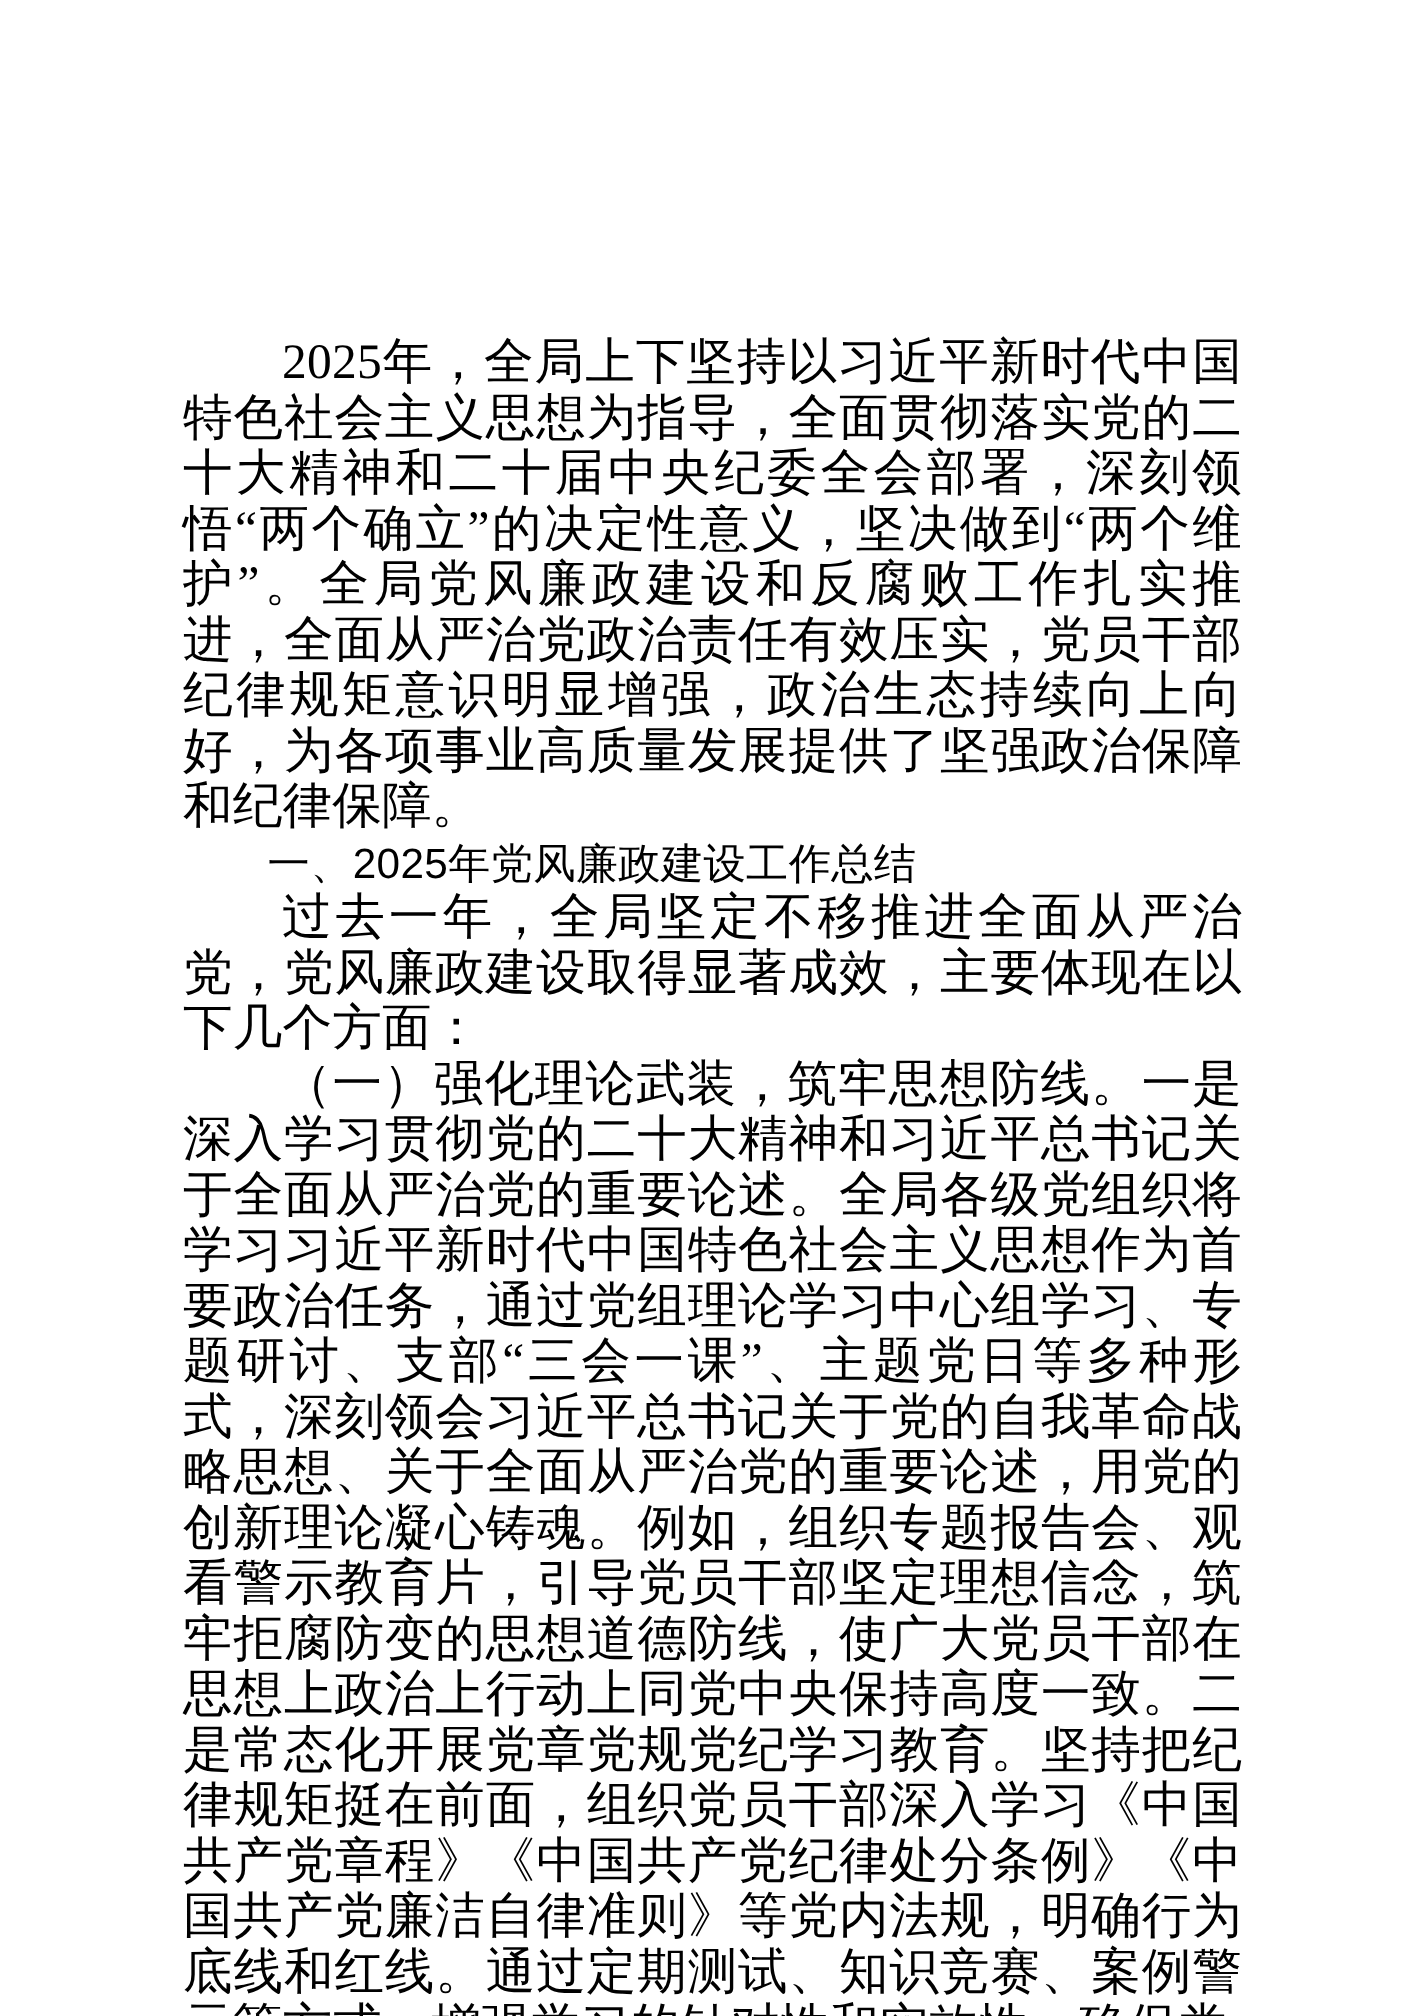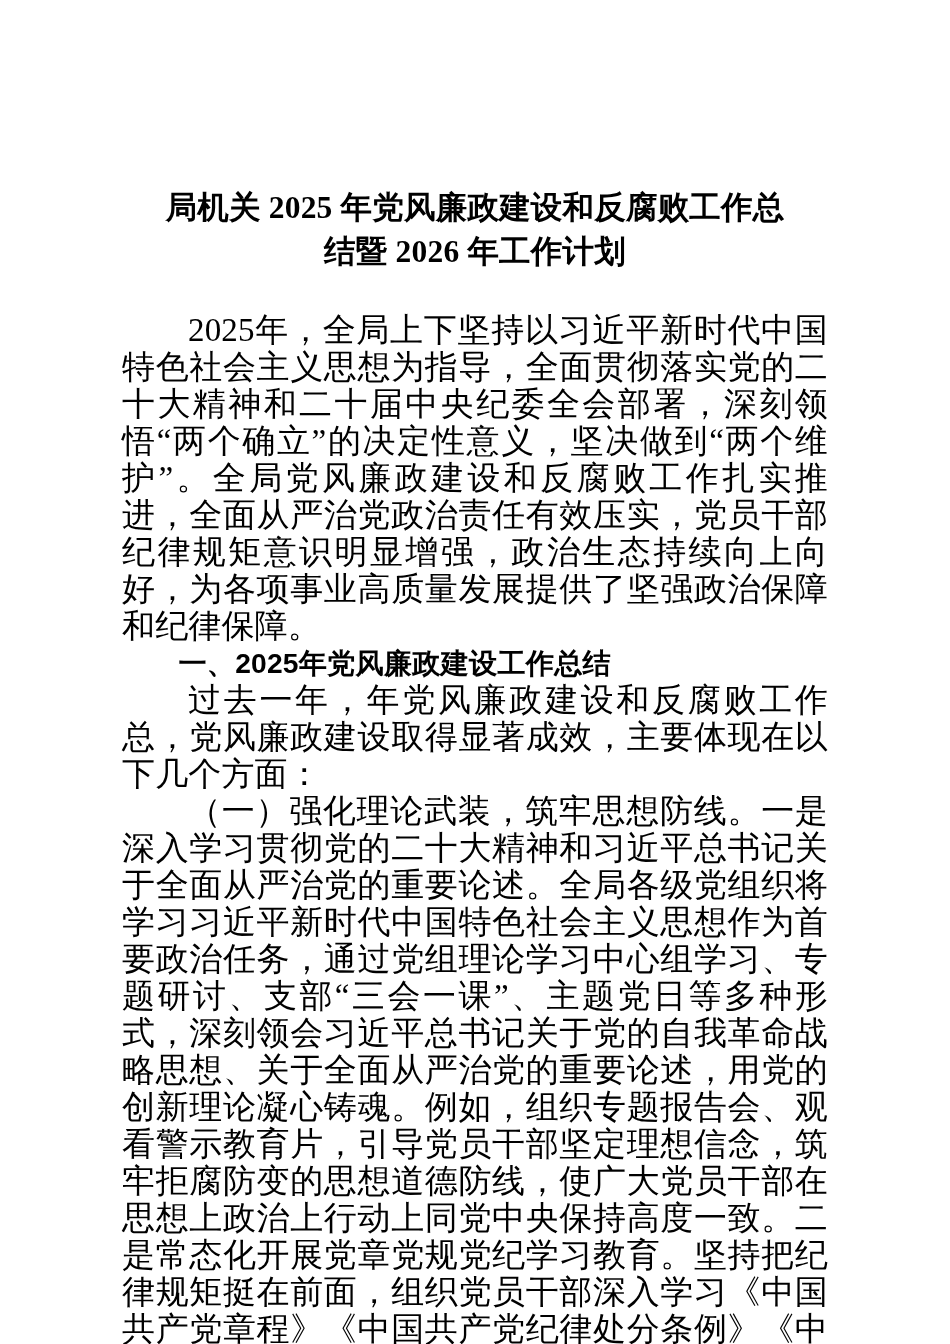--- a/index.html
+++ b/index.html
@@ -60,42 +60,38 @@
   }
 
   
   .para-first {
     margin-top: 38px;
   }
 
   
   .section-heading {
     font-family: "Liberation Sans", "DejaVu Sans", sans-serif;
-    font-weight: bold;
+    font-weight: normal;
     font-size: 28.2px;
     line-height: 37px;
     text-indent: 2em;
     margin: 0;
     letter-spacing: 0.2px;
     word-break: break-all;
   }
 </style>
 </head>
 <body>
 
 <div class="page">
   <div class="page-body">
 
-    <h1 class="doc-title">
-      <span class="tl-line">局机关 2025 年党风廉政建设和反腐败工作总</span>
-      <span class="tl-line">结暨 2026 年工作计划</span>
-    </h1>
 
     <p class="para para-first">2025年，全局上下坚持以习近平新时代中国特色社会主义思想为指导，全面贯彻落实党的二十大精神和二十届中央纪委全会部署，深刻领悟“两个确立”的决定性意义，坚决做到“两个维护”。全局党风廉政建设和反腐败工作扎实推进，全面从严治党政治责任有效压实，党员干部纪律规矩意识明显增强，政治生态持续向上向好，为各项事业高质量发展提供了坚强政治保障和纪律保障。</p>
 
     <h2 class="section-heading">一、2025年党风廉政建设工作总结</h2>
 
-    <p class="para">过去一年，年党风廉政建设和反腐败工作总，党风廉政建设取得显著成效，主要体现在以下几个方面：</p>
+    <p class="para">过去一年，全局坚定不移推进全面从严治党，党风廉政建设取得显著成效，主要体现在以下几个方面：</p>
 
     <p class="para">（一）强化理论武装，筑牢思想防线。一是深入学习贯彻党的二十大精神和习近平总书记关于全面从严治党的重要论述。全局各级党组织将学习习近平新时代中国特色社会主义思想作为首要政治任务，通过党组理论学习中心组学习、专题研讨、支部“三会一课”、主题党日等多种形式，深刻领会习近平总书记关于党的自我革命战略思想、关于全面从严治党的重要论述，用党的创新理论凝心铸魂。例如，组织专题报告会、观看警示教育片，引导党员干部坚定理想信念，筑牢拒腐防变的思想道德防线，使广大党员干部在思想上政治上行动上同党中央保持高度一致。二是常态化开展党章党规党纪学习教育。坚持把纪律规矩挺在前面，组织党员干部深入学习《中国共产党章程》《中国共产党纪律处分条例》《中国共产党廉洁自律准则》等党内法规，明确行为底线和红线。通过定期测试、知识竞赛、案例警示等方式，增强学习的针对性和实效性，确保党</p>
 
   </div>
 </div>
 
 </body></html>

